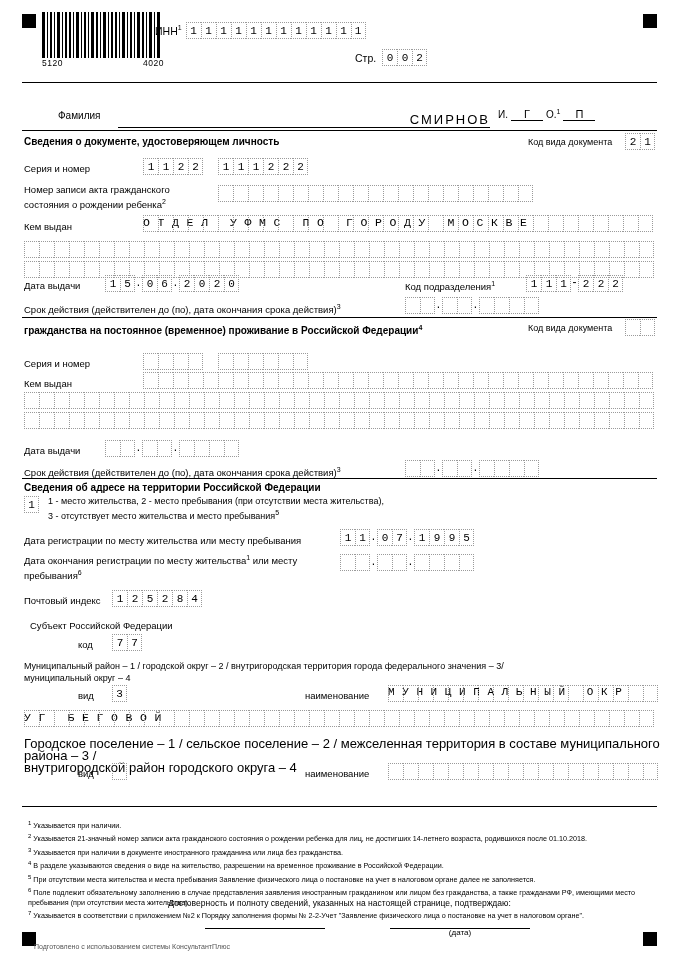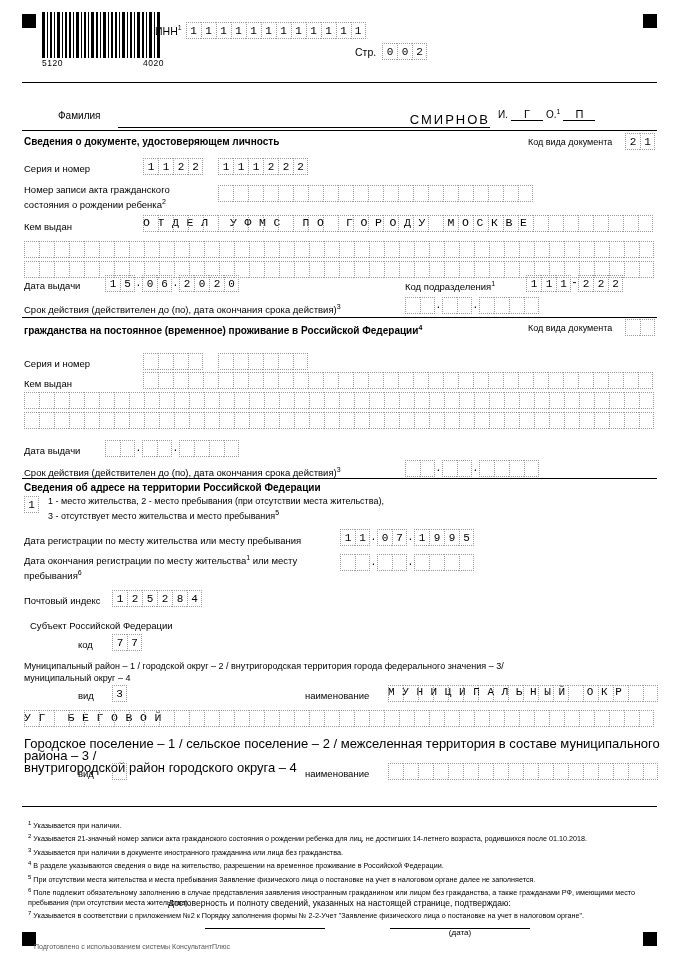--- a/index.html
+++ b/index.html
@@ -101,21 +101,21 @@
       <div class="cell filled">1</div>
       <div class="cell filled">1</div>
       <div class="cell filled">1</div>
       <div class="cell filled">1</div>
       <div class="cell filled">1</div>
       <div class="cell filled">1</div>
       <div class="cell filled">1</div>
     </div>
   </div>
 
-  <div class="row" style="left:355px;top:43px;">
+  <div class="row" style="left:355px;top:49px;">
     <span class="lbl" style="margin-right:6px;">Стр.</span>
     <div class="cells">
       <div class="cell filled">0</div>
       <div class="cell filled">0</div>
       <div class="cell filled">2</div>
     </div>
   </div>
 
   <div class="hr" style="top:82px;"></div>
 

